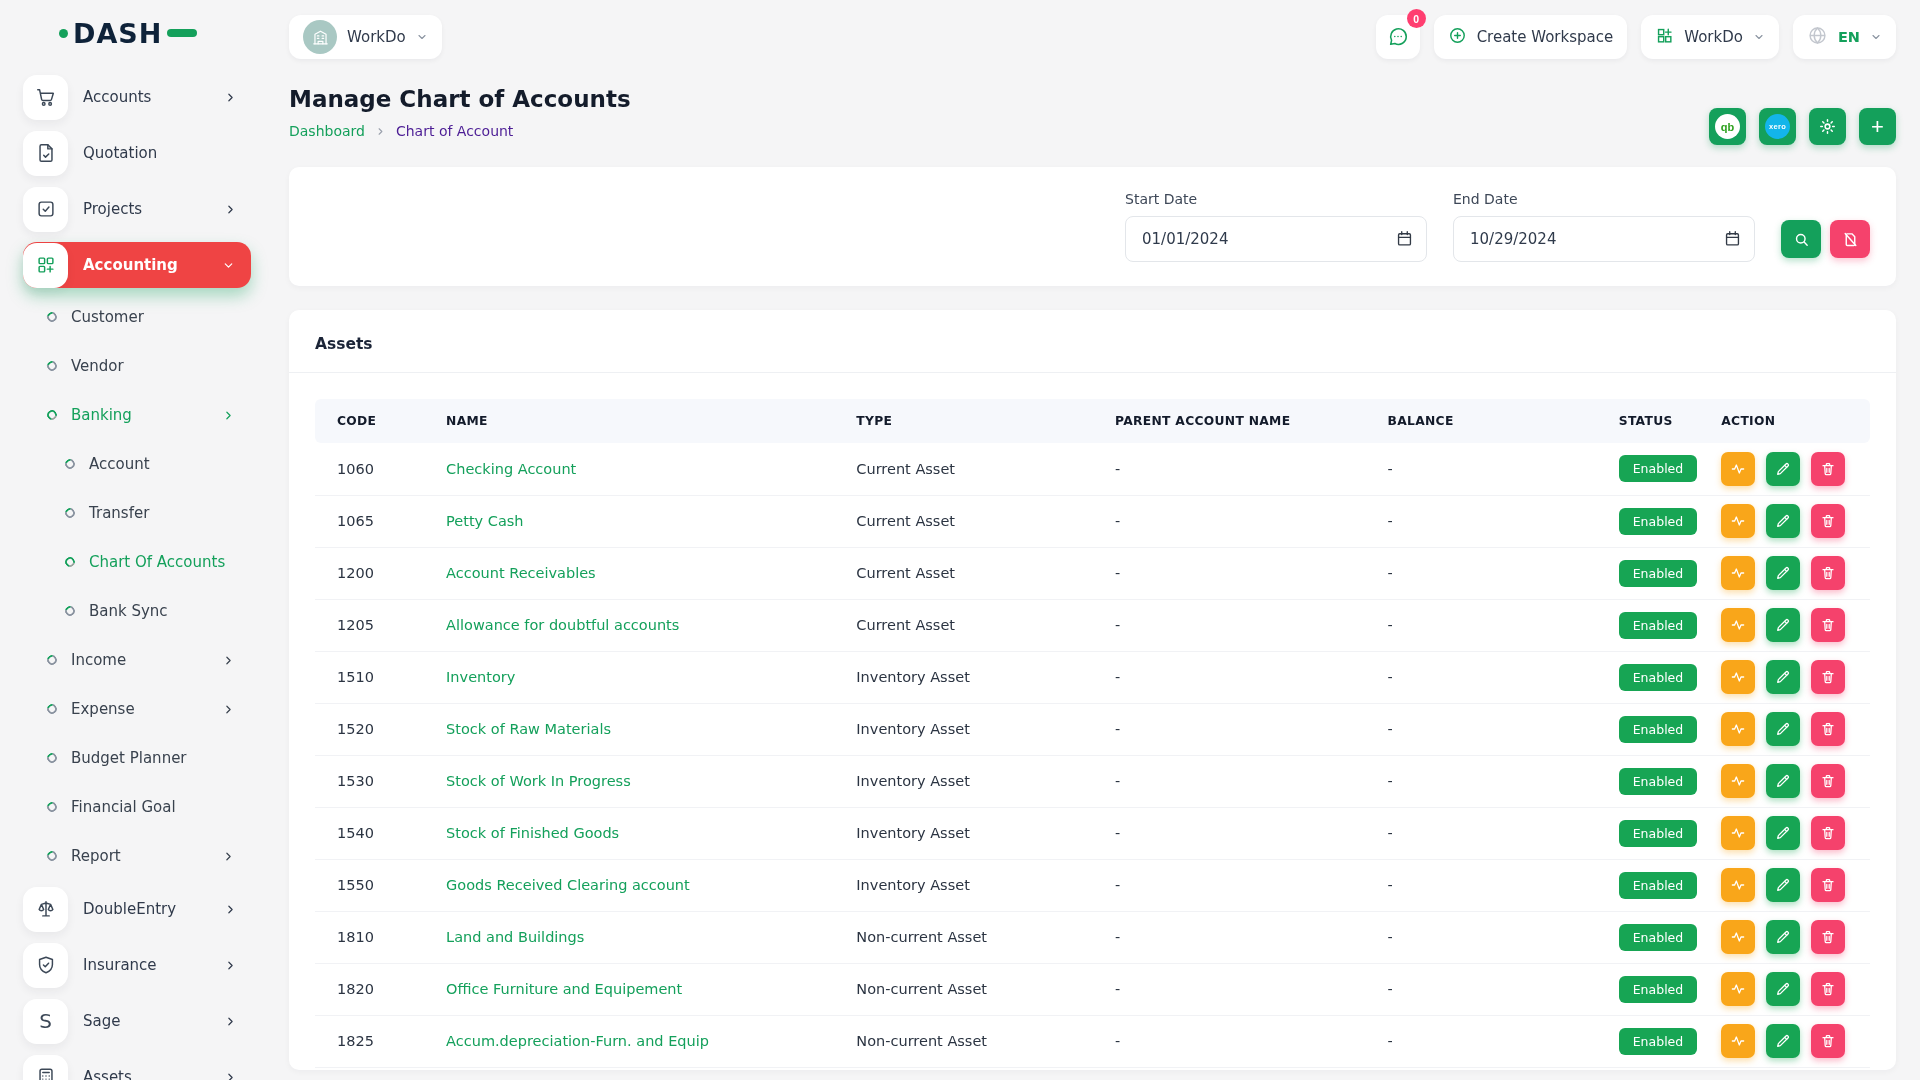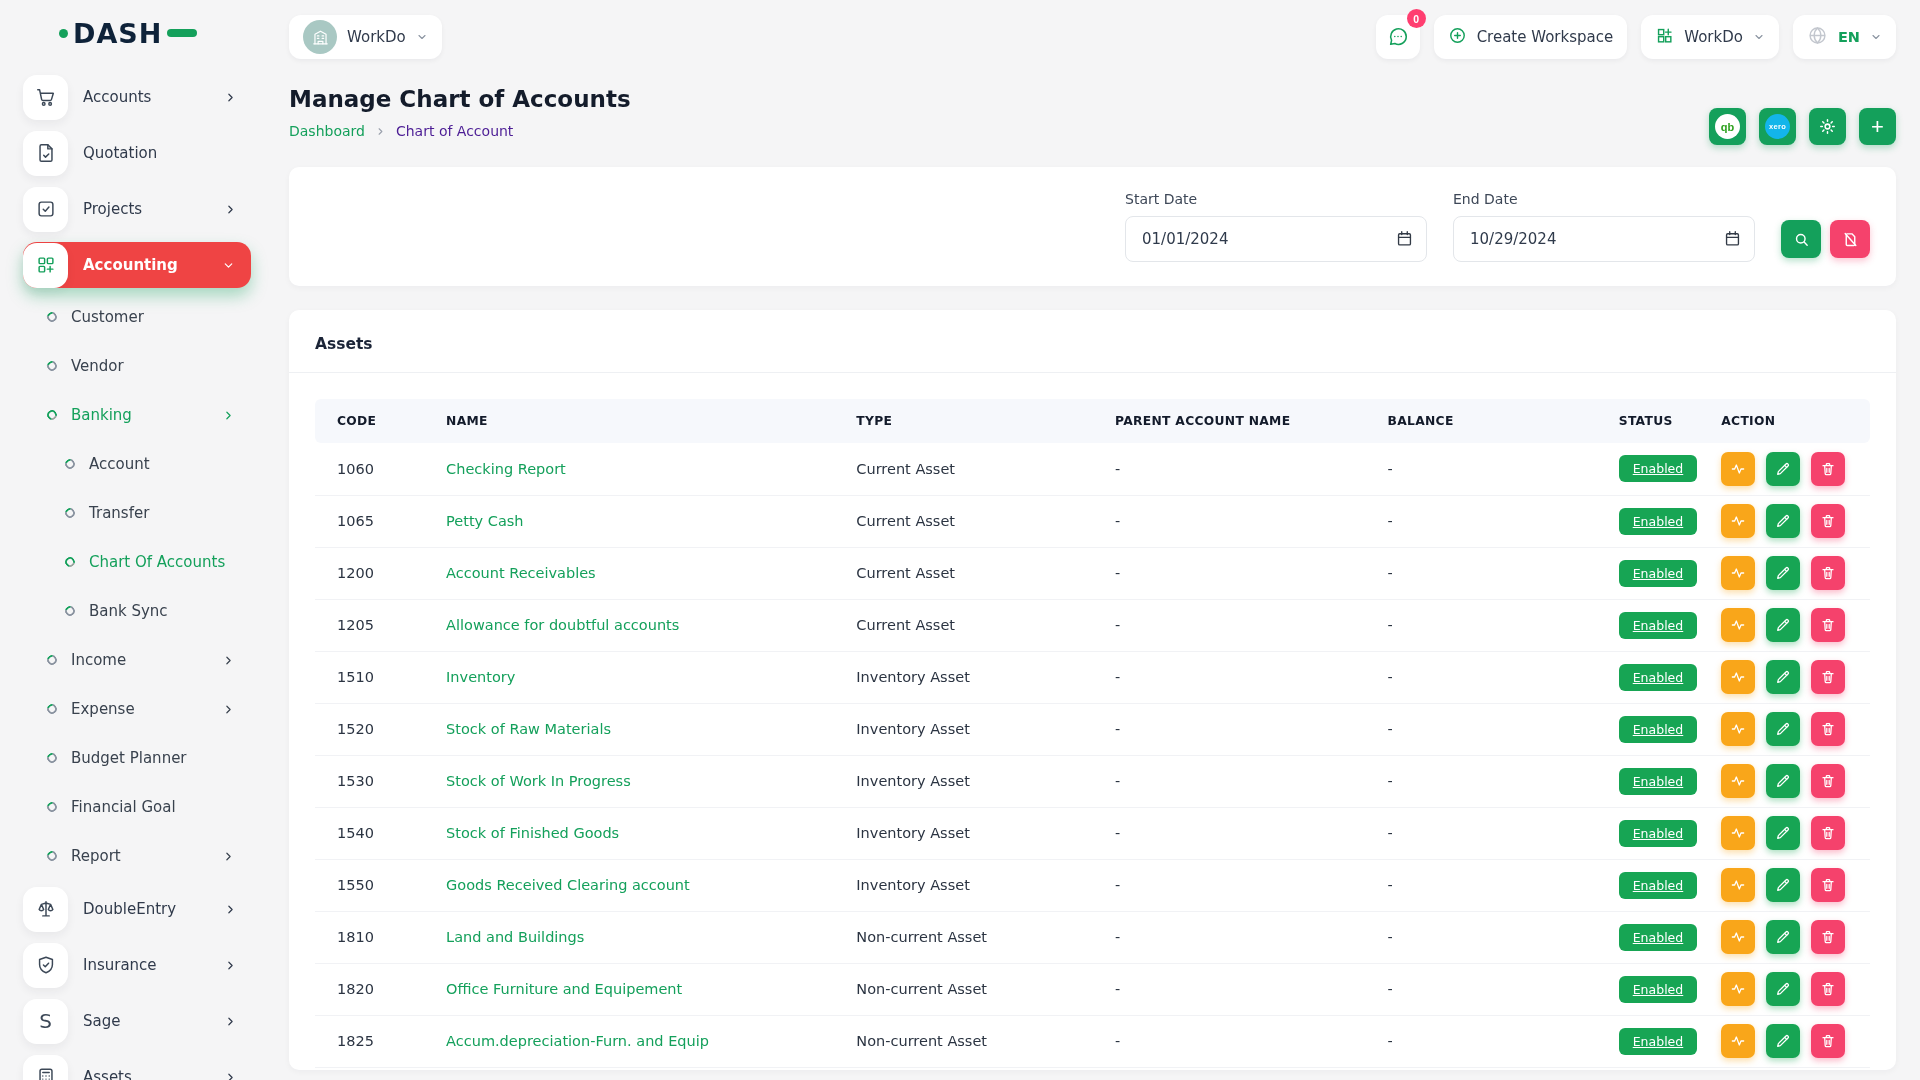--- a/index.html
+++ b/index.html
@@ -99,21 +99,21 @@
   .card-body { padding:26px 26px 0; }
   table { width:100%; border-collapse:collapse; }
   thead th { background:#f6f8fc; text-align:left; font-size:12.3px; font-weight:700; letter-spacing:.3px;
     color:#131b2b; text-transform:uppercase; padding:15px 12px; white-space:nowrap; }
   thead th:first-child { padding-left:22px; border-radius:6px 0 0 6px; }
   thead th:last-child { border-radius:0 6px 6px 0; }
   tbody td { padding:0 12px; height:52px; font-size:14.5px; color:#2b3442; border-bottom:1px solid #f1f2f5; }
   tbody td:first-child { padding-left:22px; }
   .name-link { color:#14A05B; text-decoration:none; cursor:pointer; }
   .badge-enabled { display:inline-block; background:#17a554; color:#fff; font-size:12.5px; font-weight:500;
-    padding:6px 14px; border-radius:6px; cursor:pointer;text-decoration:underline; }
+    padding:6px 14px; border-radius:6px; cursor:pointer; }
   .actions { display:flex; gap:11px; }
   .act { width:34px; height:34px; border:none; border-radius:7px; display:flex; align-items:center; justify-content:center; cursor:pointer; }
   .act svg { width:16px; height:16px; fill:none; stroke:#fff; stroke-width:1.9; stroke-linecap:round; stroke-linejoin:round; }
   .act-orange { background:#F9A61A; box-shadow:0 3px 6px rgba(249,166,26,.35); }
   .act-green  { background:#17a554; box-shadow:0 3px 6px rgba(23,165,84,.35); }
   .act-pink   { background:#F5426C; box-shadow:0 3px 6px rgba(245,66,108,.35); }
   .col-code{width:120px}.col-name{width:415px}.col-type{width:262px}.col-parent{width:274px}
   .col-balance{width:234px}.col-status{width:100px}.col-action{width:161px}
 </style>
 </head>
@@ -475,21 +475,21 @@
             <th>TYPE</th>
             <th>PARENT ACCOUNT NAME</th>
             <th>BALANCE</th>
             <th>STATUS</th>
             <th>ACTION</th>
           </tr>
         </thead>
         <tbody>
             <tr>
     <td>1060</td>
-    <td><a class="name-link">Checking Report</a></td>
+    <td><a class="name-link">Checking Account</a></td>
     <td>Current Asset</td>
     <td>-</td>
     <td>-</td>
     <td><span class="badge-enabled">Enabled</span></td>
     <td>
       <div class="actions">
         <button class="act act-orange">
           <svg viewBox="0 0 24 24">
                       <path d="M3.5 12h3.5l2.5-6 4.5 12 2.5-6h4"></path>
                     </svg>

